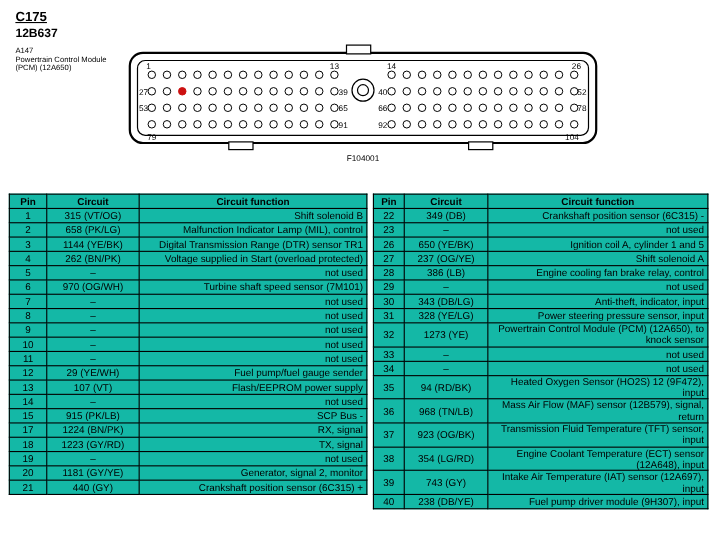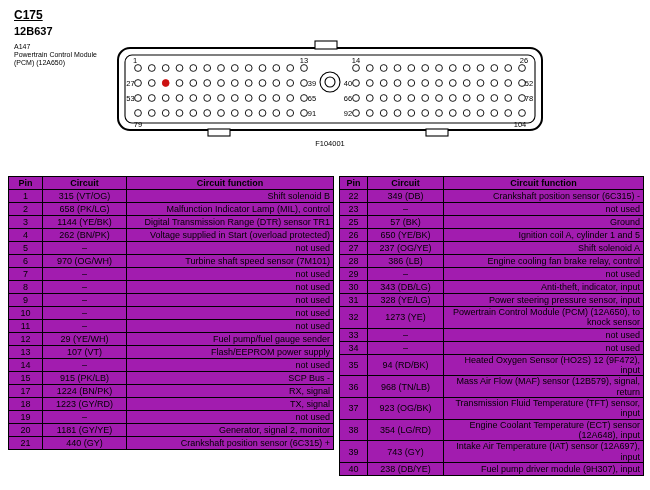--- a/index.html
+++ b/index.html
@@ -14,21 +14,21 @@
   .hdr-name { position:absolute; left:14px; top:51px; font-size:7px; }
   .hdr-detail { position:absolute; left:14px; top:59px; font-size:7px; }
 
   svg.connector { position:absolute; left:108px; top:38px; }
   .oline { fill:none; stroke:#000; stroke-width:2; }
   .iline { fill:#fff; stroke:#000; stroke-width:1.1; }
   svg.connector text { font-family:"Liberation Sans", sans-serif; font-size:7.5px; fill:#000; }
   .plabels text { text-anchor:middle; }
   .fig { font-size:6.5px; text-anchor:middle; }
 
-  table.pinout { position:absolute; border-collapse:collapse; table-layout:fixed; background:#a21caf; }
+  table.pinout { position:absolute; border-collapse:collapse; table-layout:fixed; background:#14b8a6; }
   .pinout th, .pinout td {
     border:1px solid #000; font-size:9px; line-height:1.15;
     padding:0 3px; height:13px; vertical-align:middle;
   }
   .pinout th { font-weight:bold; text-align:center; }
   .pinout td.pin, .pinout td.circuit { text-align:center; }
   .pinout td.func { text-align:right; }
   .pinout.left  { left:8px;   top:176px; width:326px; }
   .pinout.right { left:339px; top:176px; width:305px; }
 </style>
@@ -313,25 +313,20 @@
           <td class="pin">22</td>
           <td class="circuit">349 (DB)</td>
           <td class="func">Crankshaft position sensor (6C315) -</td>
         </tr>
         <tr>
           <td class="pin">23</td>
           <td class="circuit">–</td>
           <td class="func">not used</td>
         </tr>
         <tr>
-          <td class="pin">25</td>
-          <td class="circuit">57 (BK)</td>
-          <td class="func">Ground</td>
-        </tr>
-        <tr>
           <td class="pin">26</td>
           <td class="circuit">650 (YE/BK)</td>
           <td class="func">Ignition coil A, cylinder 1 and 5</td>
         </tr>
         <tr>
           <td class="pin">27</td>
           <td class="circuit">237 (OG/YE)</td>
           <td class="func">Shift solenoid A</td>
         </tr>
         <tr>

